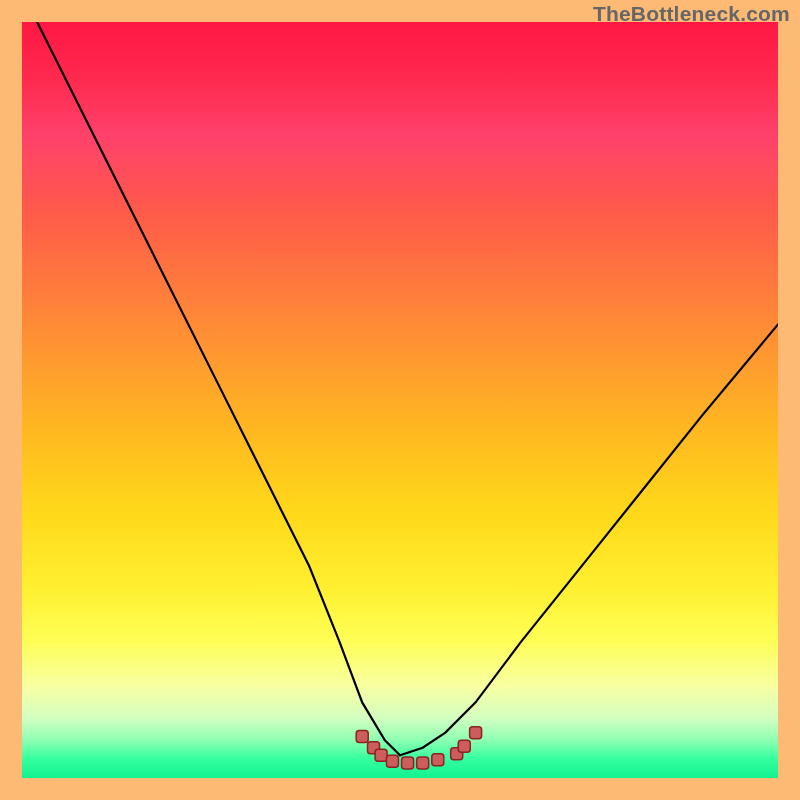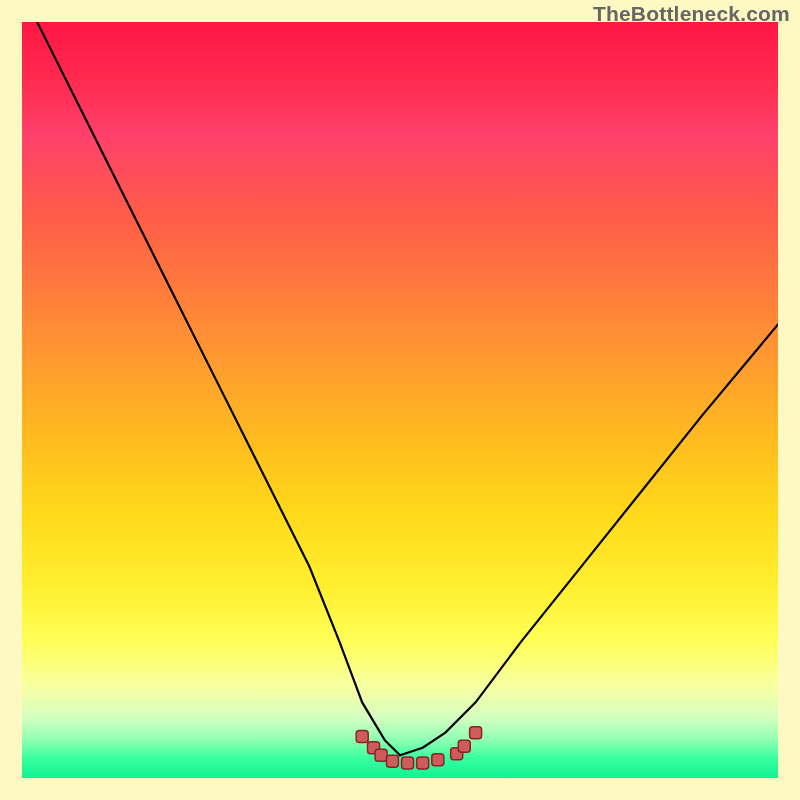--- a/index.html
+++ b/index.html
@@ -7,21 +7,21 @@
     padding: 0;
     width: 800px;
     height: 800px;
     overflow: hidden;
     background: #000;
     font-family: Arial, Helvetica, sans-serif;
   }
   .frame {
     position: absolute;
     inset: 0;
-    background: #fef9c3;
+    background: #fdba74;
     text-align: right;
   }
   .plot-area {
     position: absolute;
     left: 22px;
     top: 22px;
     width: 756px;
     height: 756px;
     overflow: hidden;
   }

